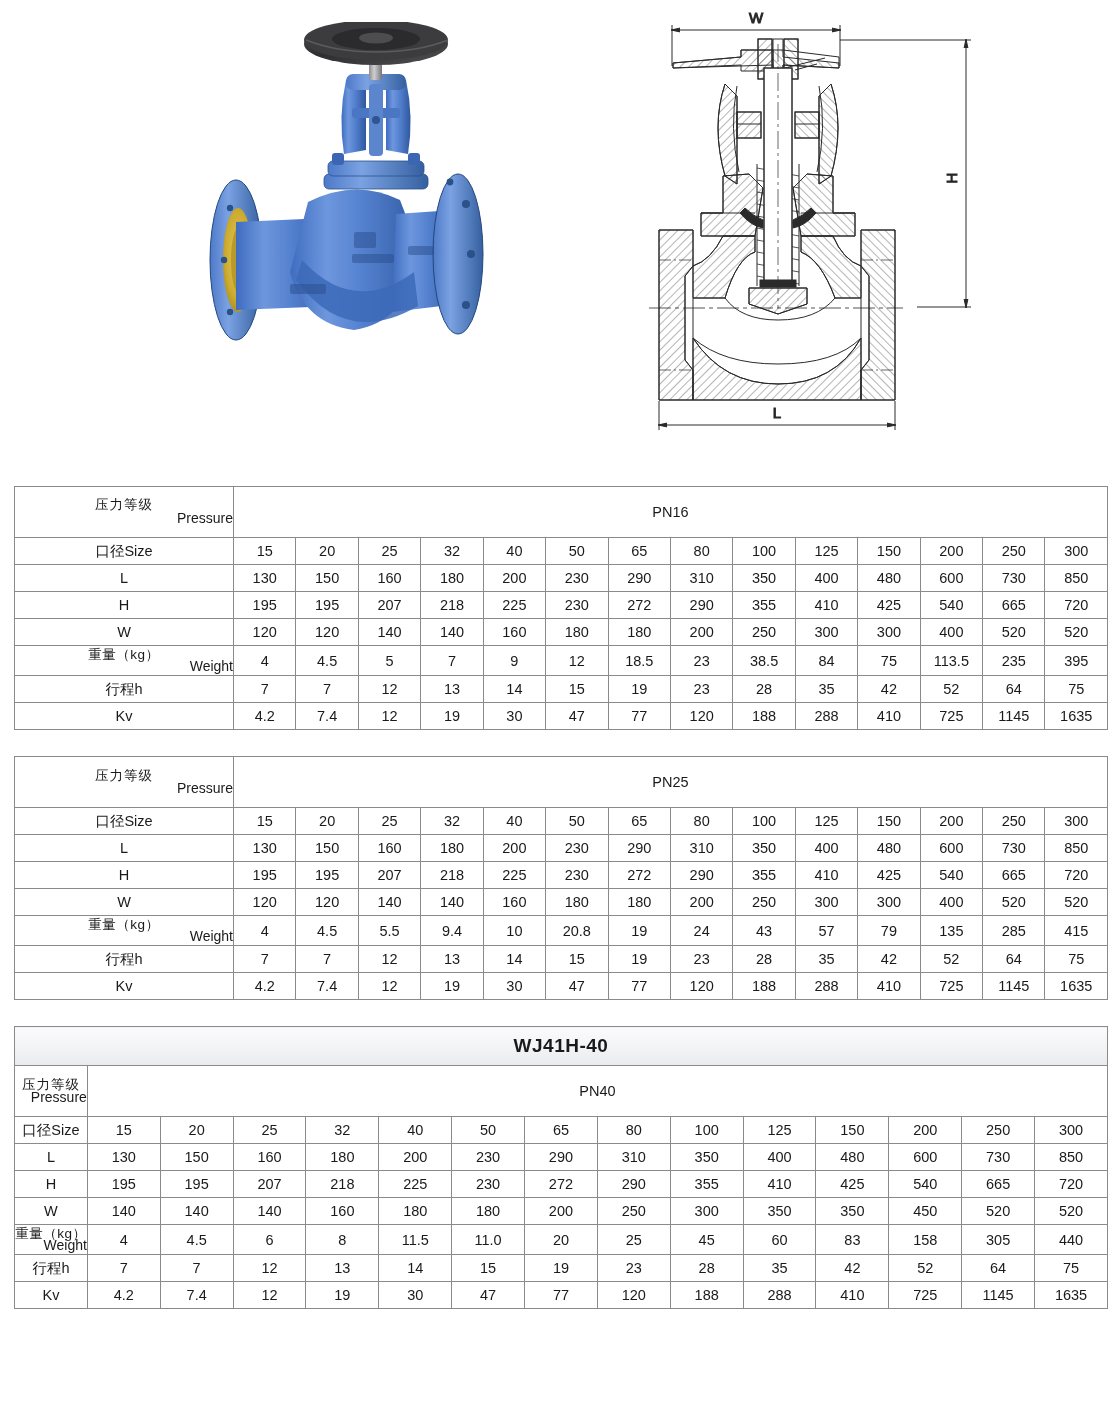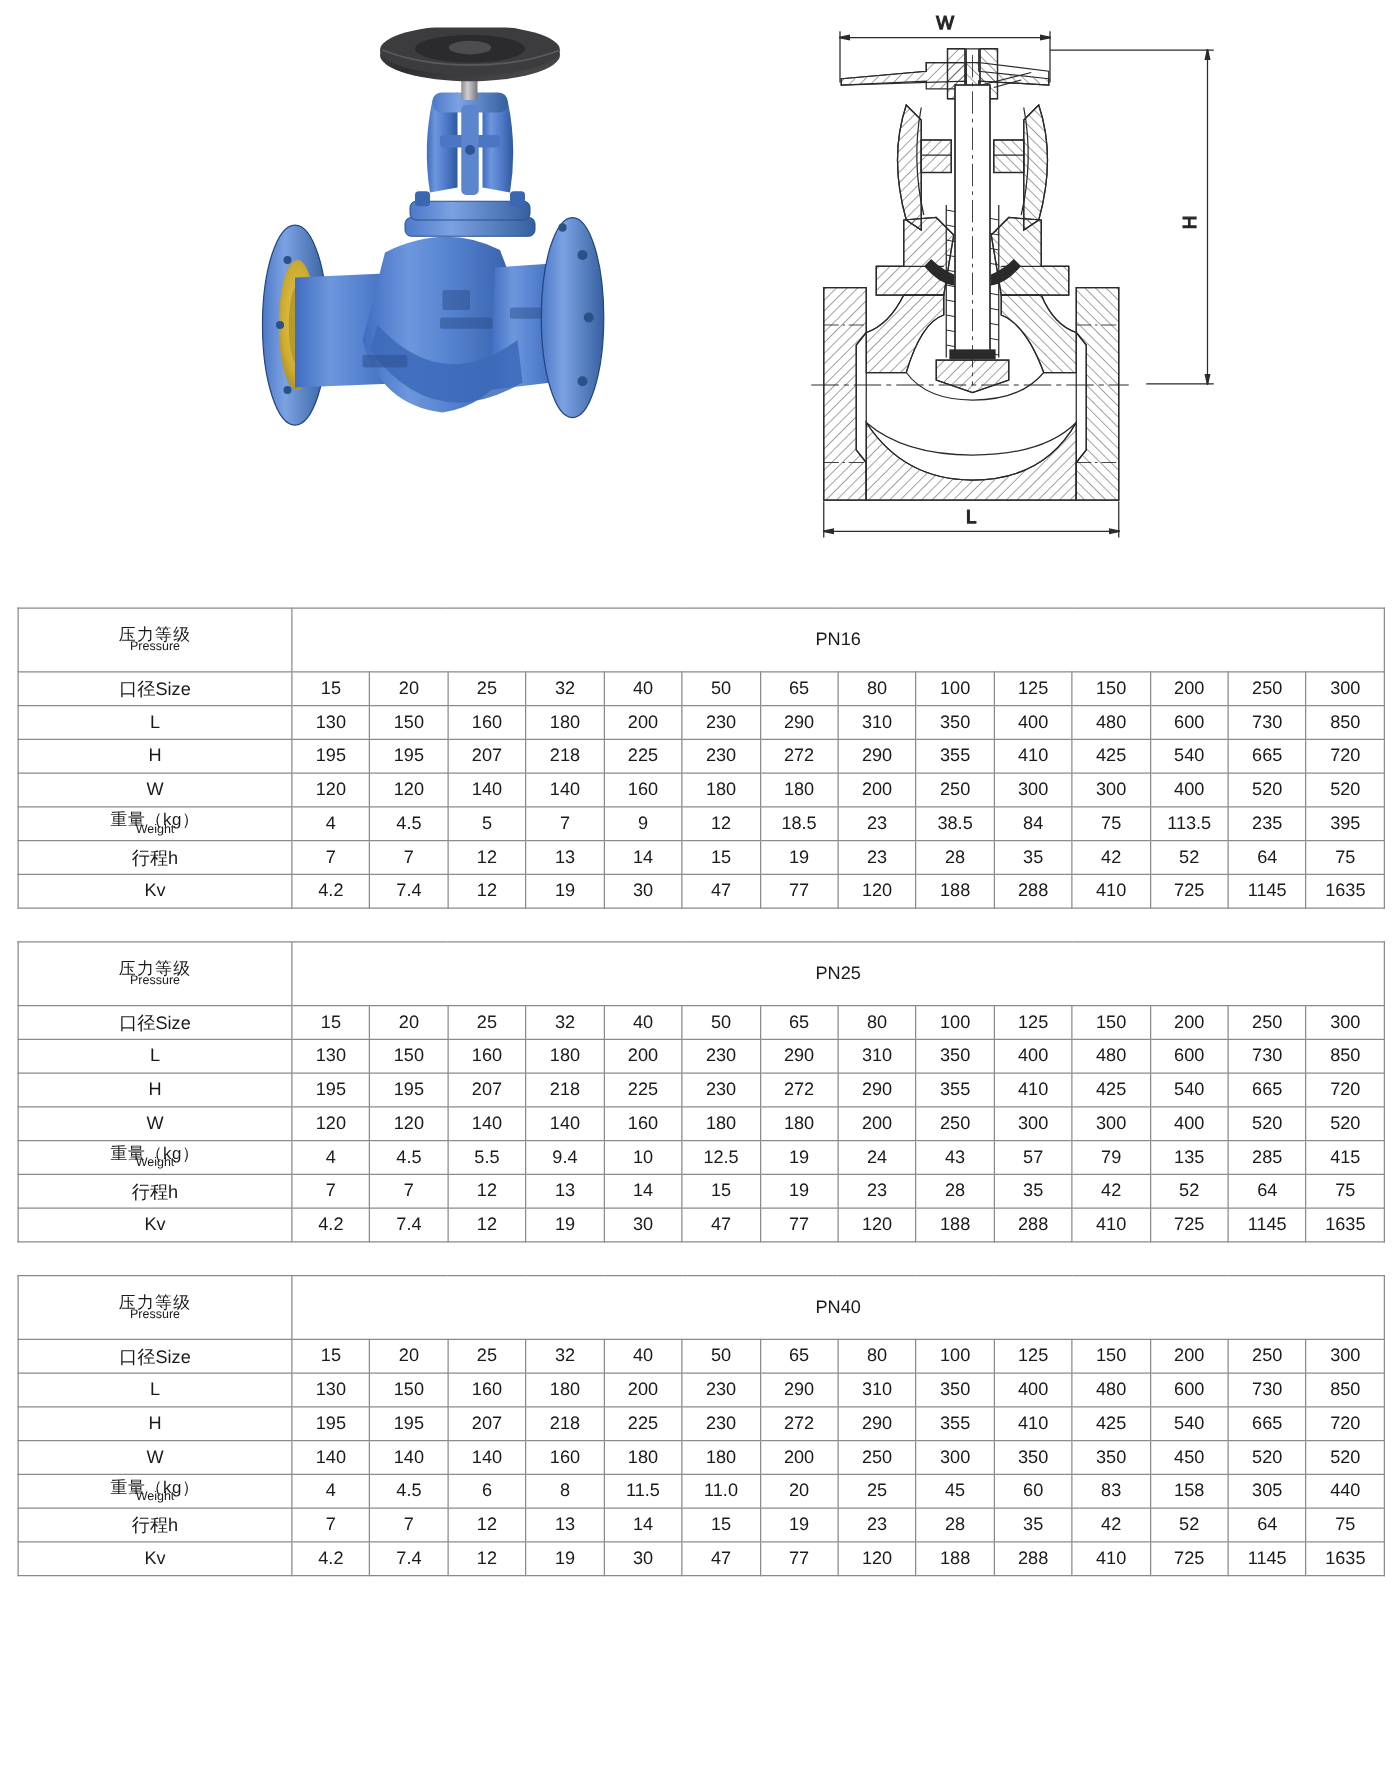--- a/index.html
+++ b/index.html
@@ -101,22 +101,23 @@
     display: block;
     padding: 2px 0;
   }
   .dual .cn {
     display: block;
     font-size: 13.5px;
     letter-spacing: 1px;
   }
   .dual .en {
     display: block;
-    font-size: 10px;
+    font-size: 14px;
     margin-top: -1px;
+    text-align: right;
   }
   .wt-label .cn { letter-spacing: 0.5px; }
   .wt-label .en { margin-top: -3px; }
   .data-row td { height: 26px; }
 </style>
 </head>
 <body>
 
 <div class="figures">
 
@@ -572,21 +573,21 @@
           <span class="dual wt-label">
             <span class="cn">重量（kg）</span>
             <span class="en">Weight</span>
           </span>
         </td>
         <td>4</td>
         <td>4.5</td>
         <td>5.5</td>
         <td>9.4</td>
         <td>10</td>
-        <td>12.5</td>
+        <td>20.8</td>
         <td>19</td>
         <td>24</td>
         <td>43</td>
         <td>57</td>
         <td>79</td>
         <td>135</td>
         <td>285</td>
         <td>415</td>
       </tr>
       <tr class="data-row">
@@ -621,20 +622,23 @@
         <td>410</td>
         <td>725</td>
         <td>1145</td>
         <td>1635</td>
       </tr>
     </tbody>
   </table>
 
   <table class="spec-table">
     <tbody>
+      <tr class="tbl-title">
+        <td colspan="15">WJ41H-40</td>
+      </tr>
       <tr class="tbl-press">
         <td class="lbl-col">
           <span class="dual">
             <span class="cn">压力等级</span>
             <span class="en">Pressure</span>
           </span>
         </td>
         <td class="press-val" colspan="14">PN40</td>
       </tr>
 

